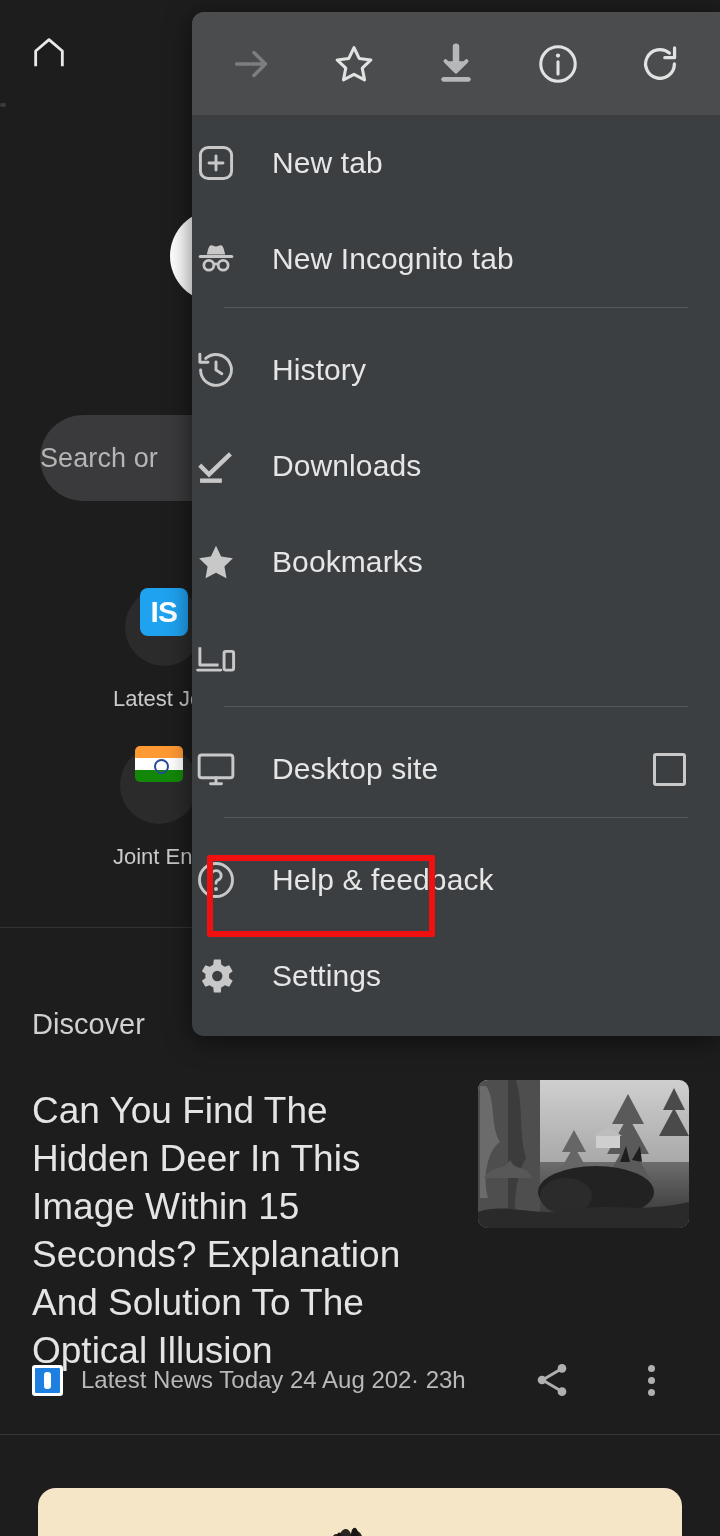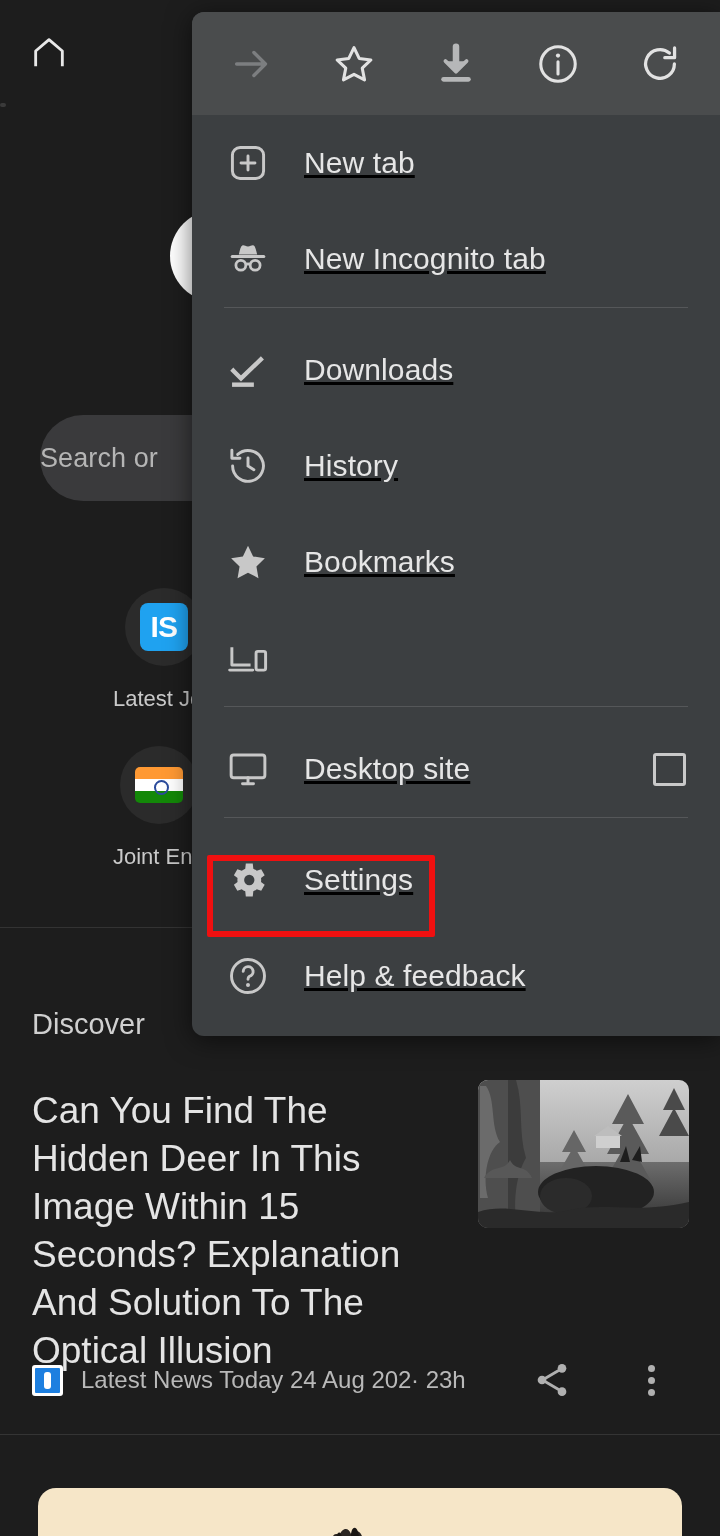--- a/index.html
+++ b/index.html
@@ -38,21 +38,21 @@
     display:flex; align-items:center;
   }
   #searchbar-text {
     color:#b5b5b5; font-size:27px; letter-spacing:.1px;
     white-space:nowrap;
   }
 
   .shortcut { position:absolute; display:flex; flex-direction:column; align-items:center; }
   .shortcut-circle {
     width:78px; height:78px; border-radius:50%;
-    background:#2b2b2b; display:flex; align-items:center; justify-content:center;
+    background:#2b2b2b; display:flex; align-items:flex-start; justify-content:center;
   }
   .shortcut-label {
     margin-top:20px; color:#c9c9c9; font-size:22px; white-space:nowrap;
   }
   #sc1 { left:113px; top:588px; }
   #sc2 { left:113px; top:746px; }
 
   .sc-icon-is {
     width:48px; height:48px; border-radius:8px; background:#1fa2f0;
     color:#ffffff; font-size:30px; font-weight:bold; letter-spacing:-1px;
@@ -139,21 +139,21 @@
   }
   #menu-iconrow {
     height:103px; background:#4a4c4d;
     display:flex; align-items:center; justify-content:space-between;
     padding:0 34px;
   }
   .iconbtn { width:52px; height:52px; display:flex; align-items:center; justify-content:center; }
 
   .menu-item {
     height:96px; display:flex; align-items:center;
-    padding-left:32px; padding-right:34px; position:relative;text-decoration:underline;
+    padding-right:34px; position:relative;
   }
   .mi-icon { width:48px; height:48px; flex:none; display:flex; align-items:center; justify-content:center; }
   .mi-label {
     margin-left:32px; color:#e6e6e6; font-size:30px; font-weight:400;
     letter-spacing:.1px; flex:1;
   }
   .mi-checkbox {
     width:33px; height:33px; border:3px solid #c9c9c9; border-radius:3px; flex:none;
   }
   .menu-divider {
@@ -330,41 +330,41 @@
       </svg>
     </div>
     <div class="mi-label">New Incognito tab</div>
   </div>
 
   <div class="menu-divider"></div>
   <div class="menu-gap"></div>
 
   <div class="menu-item">
     <div class="mi-icon">
-      <svg viewBox="0 0 24 24" width="44" height="44" fill="none" stroke="#c8c8c8" stroke-width="2.4" stroke-linecap="square">
-        <path d="M4 12.4l4.2 4.2L19 6.2"></path>
-        <path d="M4.5 20h9.5"></path>
-      </svg>
-    </div>
-    <div class="mi-label">Downloads</div>
-  </div>
-
-  <div class="menu-item">
-    <div class="mi-icon">
       <svg viewBox="0 0 24 24" width="44" height="44" fill="none" stroke="#c8c8c8" stroke-width="1.6" stroke-linecap="round">
         <path d="M3.6 12a8.4 8.4 0 1 0 2.8-6.3"></path>
         <path d="M3.2 3.4v4.4h4.4" stroke-linejoin="round"></path>
         <path d="M12 7.6V12l3.2 2"></path>
       </svg>
     </div>
     <div class="mi-label">History</div>
   </div>
 
   <div class="menu-item">
     <div class="mi-icon">
+      <svg viewBox="0 0 24 24" width="44" height="44" fill="none" stroke="#c8c8c8" stroke-width="2.4" stroke-linecap="square">
+        <path d="M4 12.4l4.2 4.2L19 6.2"></path>
+        <path d="M4.5 20h9.5"></path>
+      </svg>
+    </div>
+    <div class="mi-label">Downloads</div>
+  </div>
+
+  <div class="menu-item">
+    <div class="mi-icon">
       <svg viewBox="0 0 24 24" width="44" height="44" fill="#c8c8c8">
         <path d="M12 3.2l2.8 5.8 6.4.9-4.6 4.5 1.1 6.4L12 17.8l-5.7 3 1.1-6.4-4.6-4.5 6.4-.9z"></path>
       </svg>
     </div>
     <div class="mi-label">Bookmarks</div>
   </div>
 
   <div class="menu-item">
     <div class="mi-icon">
       <svg viewBox="0 0 24 24" width="44" height="44" fill="none" stroke="#c8c8c8" stroke-width="1.6" stroke-linejoin="round">
@@ -387,33 +387,33 @@
     </div>
     <div class="mi-label">Desktop site</div>
     <div class="mi-checkbox"></div>
   </div>
 
   <div class="menu-divider"></div>
   <div class="menu-gap"></div>
 
   <div class="menu-item">
     <div class="mi-icon">
-      <svg viewBox="0 0 24 24" width="44" height="44" fill="#c8c8c8">
-        <path d="M19.1 13.1a7.4 7.4 0 0 0 0-2.2l2-1.5-1.9-3.3-2.4.9a7.4 7.4 0 0 0-1.9-1.1L14.6 3h-3.8l-.3 2.9a7.4 7.4 0 0 0-1.9 1.1l-2.4-.9L4.3 9.4l2 1.5a7.4 7.4 0 0 0 0 2.2l-2 1.5 1.9 3.3 2.4-.9a7.4 7.4 0 0 0 1.9 1.1l.3 2.9h3.8l.3-2.9a7.4 7.4 0 0 0 1.9-1.1l2.4.9 1.9-3.3z"></path>
-        <circle cx="12.7" cy="12" r="2.8" fill="#3c3f41"></circle>
-      </svg>
-    </div>
-    <div class="mi-label">Settings</div>
-  </div>
-
-  <div class="menu-item">
-    <div class="mi-icon">
       <svg viewBox="0 0 24 24" width="44" height="44" fill="none" stroke="#c8c8c8" stroke-width="1.6">
         <circle cx="12" cy="12" r="9"></circle>
         <path d="M9.4 9.4a2.7 2.7 0 1 1 3.4 2.8c-.6.3-.8.9-.8 1.6" stroke-linecap="round"></path>
         <circle cx="12" cy="16.9" r="1.1" fill="#c8c8c8" stroke="none"></circle>
       </svg>
     </div>
     <div class="mi-label">Help &amp; feedback</div>
   </div>
+
+  <div class="menu-item">
+    <div class="mi-icon">
+      <svg viewBox="0 0 24 24" width="44" height="44" fill="#c8c8c8">
+        <path d="M19.1 13.1a7.4 7.4 0 0 0 0-2.2l2-1.5-1.9-3.3-2.4.9a7.4 7.4 0 0 0-1.9-1.1L14.6 3h-3.8l-.3 2.9a7.4 7.4 0 0 0-1.9 1.1l-2.4-.9L4.3 9.4l2 1.5a7.4 7.4 0 0 0 0 2.2l-2 1.5 1.9 3.3 2.4-.9a7.4 7.4 0 0 0 1.9 1.1l.3 2.9h3.8l.3-2.9a7.4 7.4 0 0 0 1.9-1.1l2.4.9 1.9-3.3z"></path>
+        <circle cx="12.7" cy="12" r="2.8" fill="#3c3f41"></circle>
+      </svg>
+    </div>
+    <div class="mi-label">Settings</div>
+  </div>
 </div>
 
 <div id="settings-highlight"></div>
 
 </body></html>

